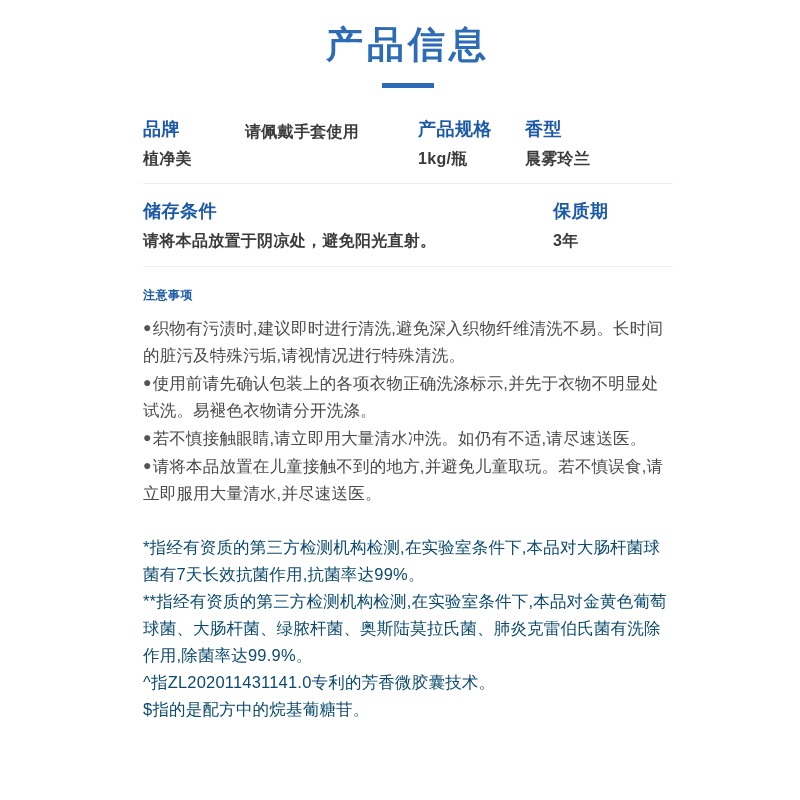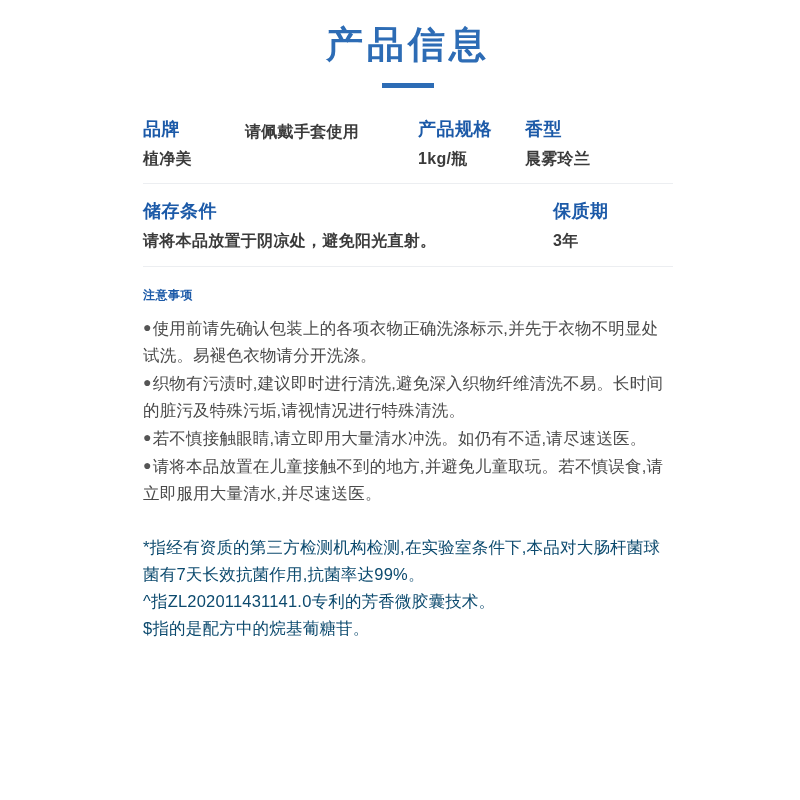--- a/index.html
+++ b/index.html
@@ -167,27 +167,28 @@
       </div>
       <div class="spec-cell col-shelf">
         <span class="spec-label">保质期</span>
         <span class="spec-value">3年</span>
       </div>
     </div>
 
     <div class="notice">
       <h2 class="notice-heading">注意事项</h2>
       <ul class="notice-list">
+        <li class="notice-item">织物有污渍时,建议即时进行清洗,避免深入织物纤维清洗不易。长时间的脏污及特殊污垢,请视情况进行特殊清洗。</li>
         <li class="notice-item">使用前请先确认包装上的各项衣物正确洗涤标示,并先于衣物不明显处试洗。易褪色衣物请分开洗涤。</li>
-        <li class="notice-item">织物有污渍时,建议即时进行清洗,避免深入织物纤维清洗不易。长时间的脏污及特殊污垢,请视情况进行特殊清洗。</li>
         <li class="notice-item">若不慎接触眼睛,请立即用大量清水冲洗。如仍有不适,请尽速送医。</li>
         <li class="notice-item">请将本品放置在儿童接触不到的地方,并避免儿童取玩。若不慎误食,请立即服用大量清水,并尽速送医。</li>
       </ul>
     </div>
 
     <div class="footnotes">
       <p class="footnote">*指经有资质的第三方检测机构检测,在实验室条件下,本品对大肠杆菌球菌有7天长效抗菌作用,抗菌率达99%。</p>
+      <p class="footnote">**指经有资质的第三方检测机构检测,在实验室条件下,本品对金黄色葡萄球菌、大肠杆菌、绿脓杆菌、奥斯陆莫拉氏菌、肺炎克雷伯氏菌有洗除作用,除菌率达99.9%。</p>
       <p class="footnote">^指ZL202011431141.0专利的芳香微胶囊技术。</p>
       <p class="footnote">$指的是配方中的烷基葡糖苷。</p>
     </div>
 
   </div>
 </div>
 
 </body></html>

